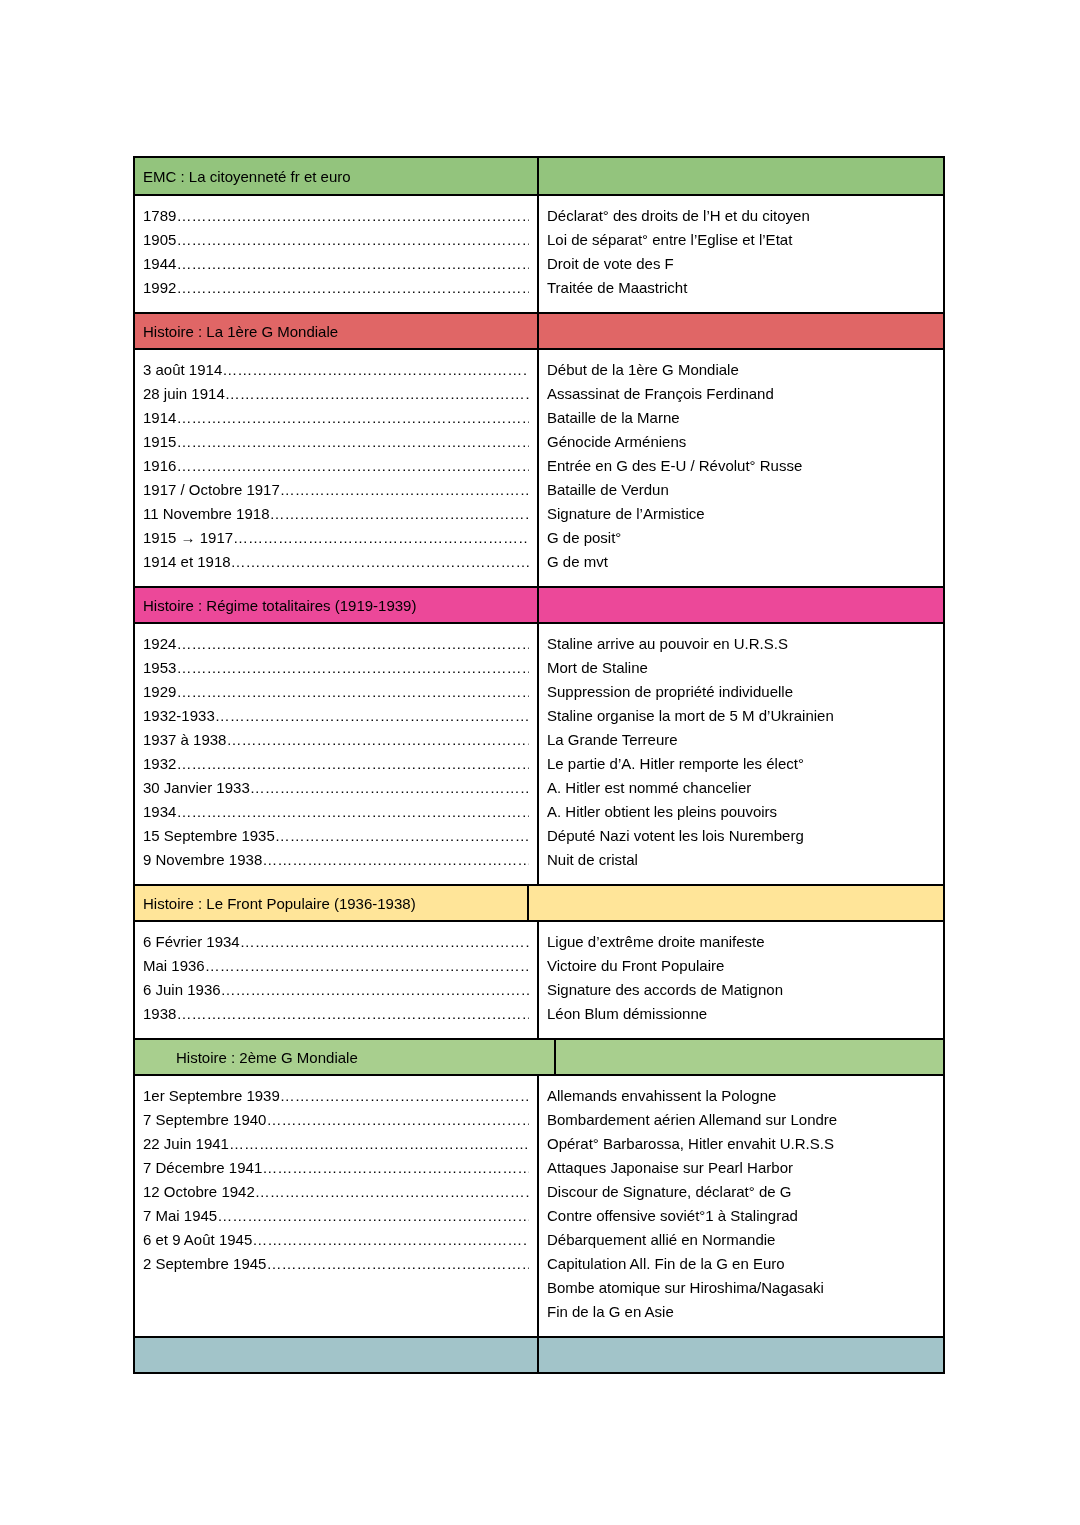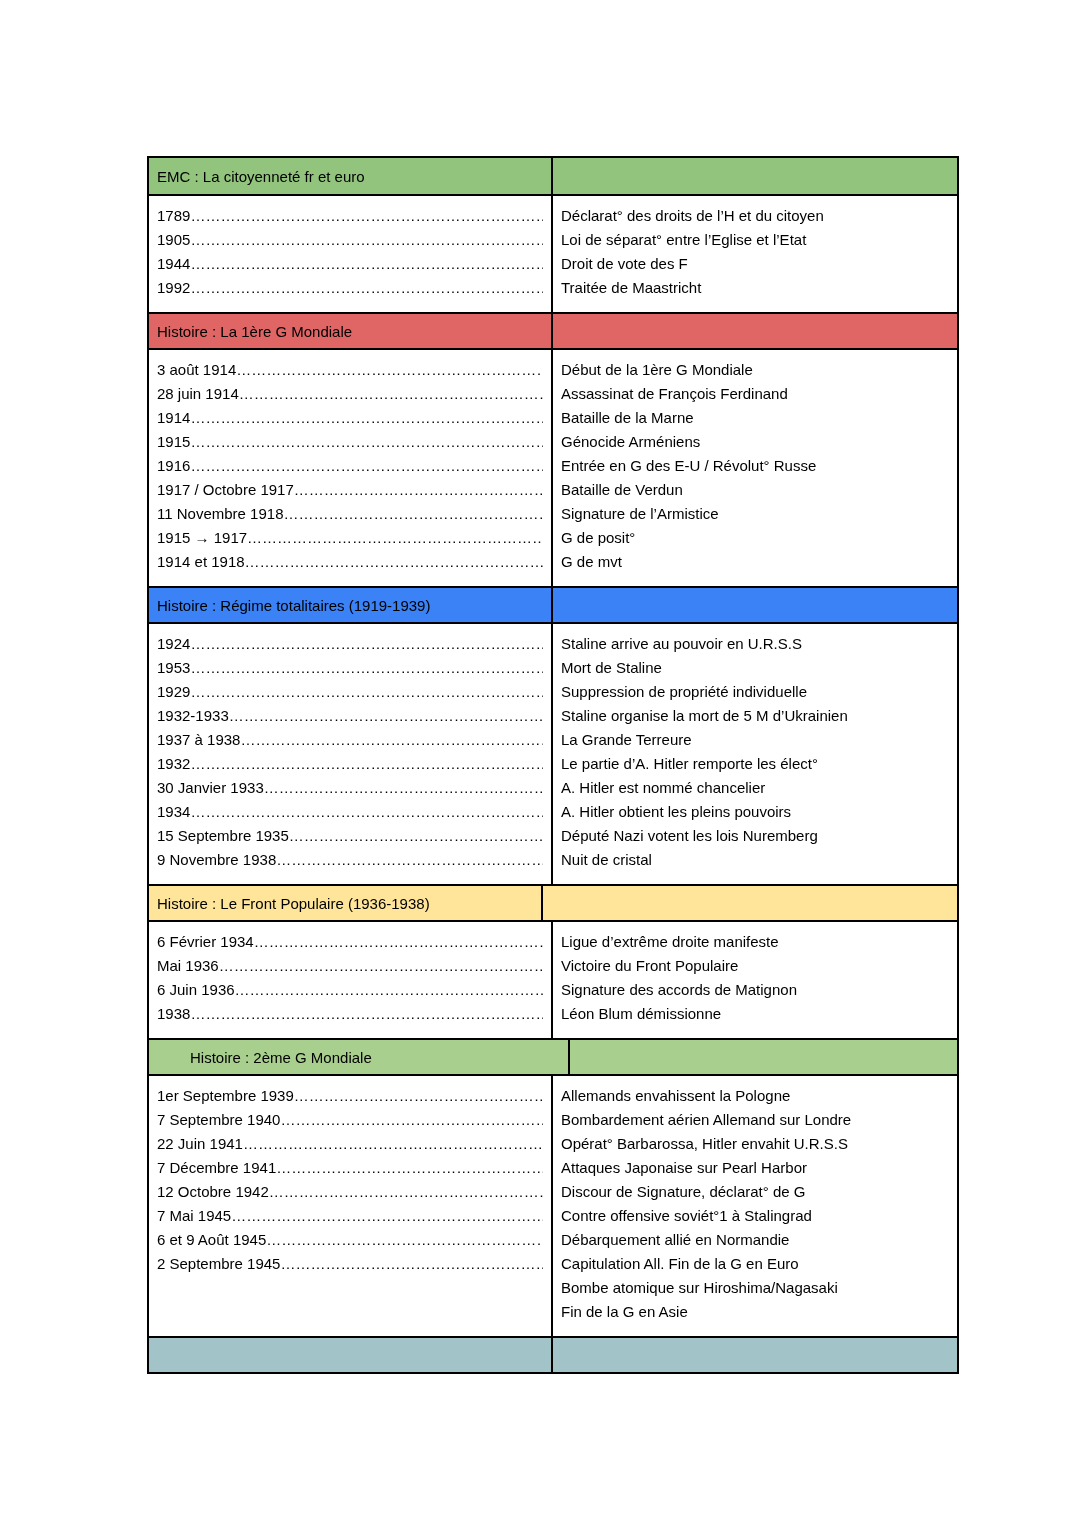--- a/index.html
+++ b/index.html
@@ -3,21 +3,21 @@
 <meta charset="utf-8">
 <style>
   * { margin:0; padding:0; box-sizing:border-box; }
   html,body { background:#ffffff; }
   body {
     width:1080px; height:1525px; position:relative;
     font-family:"Liberation Sans", sans-serif;
     font-size:15px; color:#000;
   }
   .table {
-    position:absolute; left:147px; top:156px; width:812px;
+    position:absolute; left:133px; top:156px; width:812px;
     border:2px solid #000; background:#fff;
   }
   .row2 { display:flex; width:100%; }
   .cell-l { width:50%; border-right:2px solid #000; }
   .cell-r { width:50%;border-radius:15px; }
   .header-row { border-top:2px solid #000; border-bottom:2px solid #000; height:38px; }
   .section:first-child .header-row { border-top:none; }
   .header-row .cell-l, .header-row .cell-r { display:flex; align-items:center; padding:0 8px; }
   .body-row .cell-l, .body-row .cell-r { padding:8px 8px 12px 8px; }
   .line { line-height:24px; height:24px; white-space:nowrap; overflow:hidden; }
@@ -121,21 +121,21 @@
           <div class="line event-line">Génocide Arméniens</div>
           <div class="line event-line">Entrée en G des E-U / Révolut° Russe</div>
           <div class="line event-line">Bataille de Verdun</div>
           <div class="line event-line">Signature de l’Armistice</div>
           <div class="line event-line">G de posit°</div>
           <div class="line event-line">G de mvt</div>
         </div>
       </div>
     </div>
     <div class="section">
-      <div class="row2 header-row" style="background: #3b82f6;">
+      <div class="row2 header-row" style="background: #ec4899;">
         <div class="cell-l">
           <span>Histoire : Régime totalitaires (1919-1939)</span>
         </div>
         <div class="cell-r"></div>
       </div>
       <div class="row2 body-row">
         <div class="cell-l">
           <div class="line date-line">
             <span class="date">1924</span>
             <span class="leader"></span>

